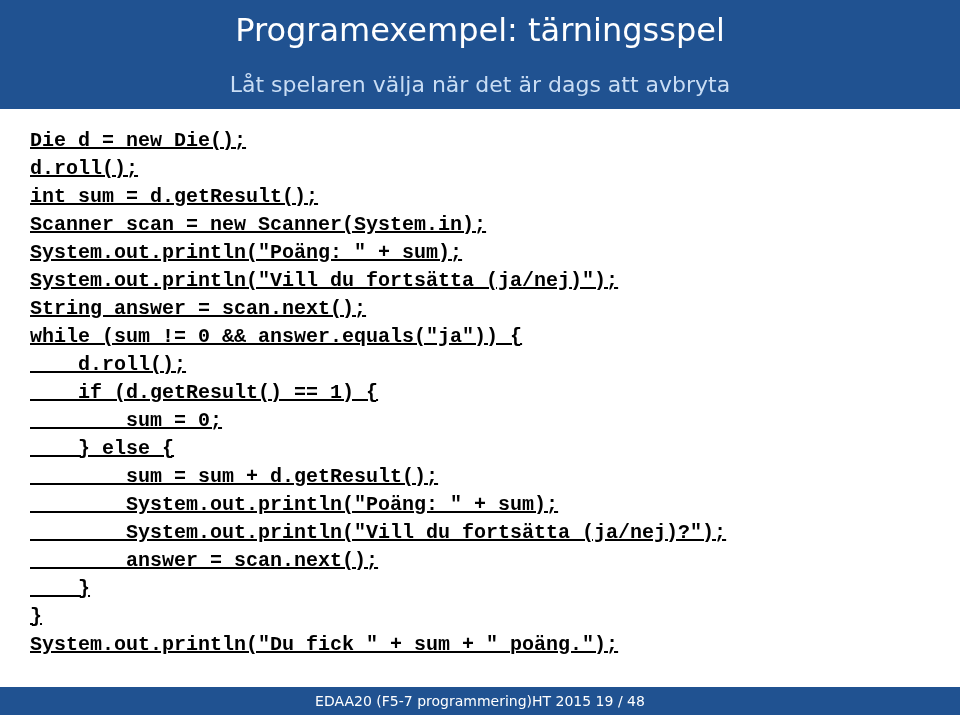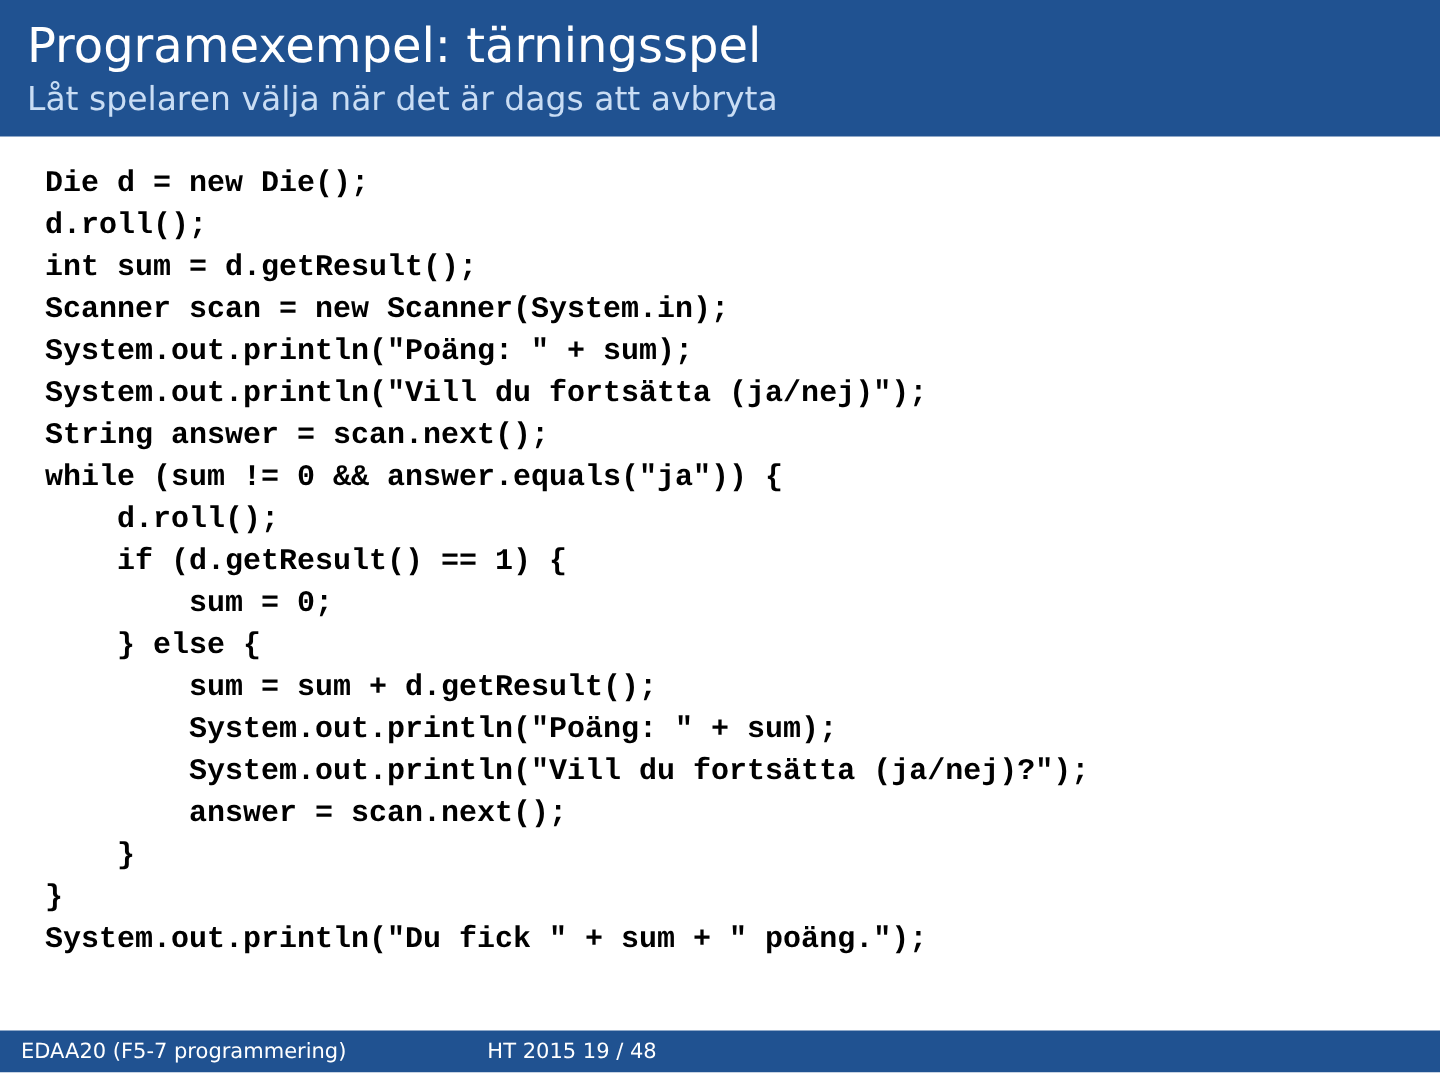--- a/index.html
+++ b/index.html
@@ -8,57 +8,58 @@
     height: 715px;
     background: #ffffff;
     font-family: "DejaVu Sans", "Helvetica", Arial, sans-serif;
     overflow: hidden;
     position: relative;
   }
   .header {
     background: #205291;
     color: #ffffff;
     padding: 10px 18px 12px 18px;
+    text-align: center;
   }
   .header-title {
     font-size: 32px;
     font-weight: 400;
     line-height: 1.3;
   }
   .header-subtitle {
     font-size: 22px;
     font-weight: 400;
     color: #c9ddf4;
-    margin-top: 2px;
+    margin-top: 20px;
   }
   .content {
     padding: 18px 30px 0 30px;
   }
   .code {
     font-family: "Courier New", Courier, monospace;
     font-weight: bold;
     font-size: 20px;
     line-height: 1.4;
     white-space: pre;
     color: #000000;
+    text-decoration: underline;
   }
   .footer {
     position: absolute;
     bottom: 0;
     left: 0;
     right: 0;
     height: 28px;
     background: #205291;
     color: #ffffff;
     display: flex;
-    justify-content: flex-start;
+    justify-content: center;
     align-items: center;
     font-size: 14px;
     padding: 0 14px;
-    gap: 47px;
   }
   .footer-left, .footer-center, .footer-right {
     white-space: nowrap;
   }
   .footer-center { text-align: center; }
   .footer-right { text-align: right; }
 </style>
 </head>
 <body>
 

